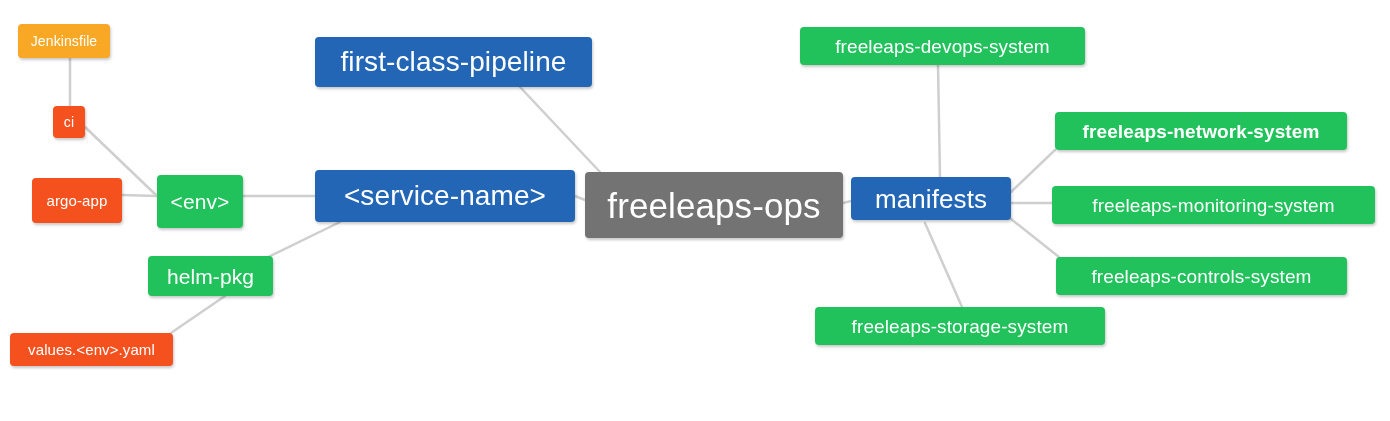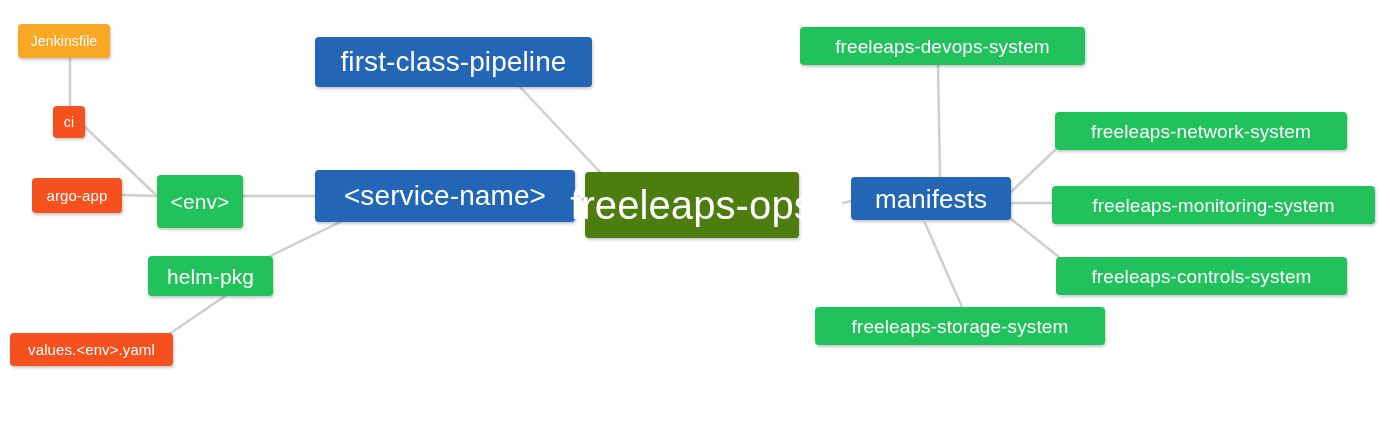--- a/index.html
+++ b/index.html
@@ -66,48 +66,48 @@
       <line x1="1011" y1="219" x2="1059" y2="257" stroke="#cfcfcf" stroke-width="2.5" stroke-linecap="round"></line>
       <line x1="925" y1="223" x2="962" y2="307" stroke="#cfcfcf" stroke-width="2.5" stroke-linecap="round"></line>
     </svg>
   <div id="nodes">
       <div class="node" style="left: 18px; top: 24px; width: 92px; height: 34px; background: rgb(249, 168, 37); font-size: 14px;">
         <span class="lbl">Jenkinsfile</span>
       </div>
       <div class="node" style="left: 53px; top: 106px; width: 32px; height: 32px; background: rgb(244, 81, 30); font-size: 14px;">
         <span class="lbl">ci</span>
       </div>
-      <div class="node" style="left: 32px; top: 178px; width: 90px; height: 35px; background: rgb(244, 81, 30); font-size: 15px;">
+      <div class="node" style="left: 32px; top: 178px; width: 90px; height: 45px; background: rgb(244, 81, 30); font-size: 15px;">
         <span class="lbl">argo-app</span>
       </div>
       <div class="node" style="left: 157px; top: 175px; width: 86px; height: 53px; background: rgb(33, 194, 91); font-size: 21px;">
         <span class="lbl">&lt;env&gt;</span>
       </div>
       <div class="node" style="left: 148px; top: 256px; width: 125px; height: 40px; background: rgb(33, 194, 91); font-size: 21px;">
         <span class="lbl">helm-pkg</span>
       </div>
       <div class="node" style="left: 10px; top: 333px; width: 163px; height: 33px; background: rgb(244, 81, 30); font-size: 15px;">
         <span class="lbl">values.&lt;env&gt;.yaml</span>
       </div>
       <div class="node" style="left: 315px; top: 37px; width: 277px; height: 50px; background: rgb(34, 102, 181); font-size: 28px;">
         <span class="lbl">first-class-pipeline</span>
       </div>
       <div class="node" style="left: 315px; top: 170px; width: 260px; height: 52px; background: rgb(34, 102, 181); font-size: 28px;">
         <span class="lbl">&lt;service-name&gt;</span>
       </div>
-      <div class="node" style="left: 585px; top: 172px; width: 214px; height: 66px; background: #4d7c0f; font-size: 40px;">
+      <div class="node" style="left: 585px; top: 172px; width: 258px; height: 66px; background: #737373; font-size: 35px;">
         <span class="lbl">freeleaps-ops</span>
       </div>
       <div class="node" style="left: 851px; top: 177px; width: 160px; height: 43px; background: rgb(34, 102, 181); font-size: 26px;">
         <span class="lbl">manifests</span>
       </div>
       <div class="node" style="left: 800px; top: 27px; width: 285px; height: 38px; background: rgb(33, 194, 91); font-size: 19px;">
         <span class="lbl">freeleaps-devops-system</span>
       </div>
-      <div class="node" style="left: 1055px; top: 112px; width: 292px; height: 38px; background: rgb(33, 194, 91); font-size: 19px;">
+      <div class="node" style="left: 1055px; top: 112px; width: 292px; height: 38px; background: rgb(33, 194, 91); font-size: 19px; font-weight: bold;">
         <span class="lbl">freeleaps-network-system</span>
       </div>
       <div class="node" style="left: 1052px; top: 186px; width: 323px; height: 38px; background: rgb(33, 194, 91); font-size: 19px;">
         <span class="lbl">freeleaps-monitoring-system</span>
       </div>
       <div class="node" style="left: 1056px; top: 257px; width: 291px; height: 38px; background: rgb(33, 194, 91); font-size: 19px;">
         <span class="lbl">freeleaps-controls-system</span>
       </div>
       <div class="node" style="left: 815px; top: 307px; width: 290px; height: 38px; background: rgb(33, 194, 91); font-size: 19px;">
         <span class="lbl">freeleaps-storage-system</span>

